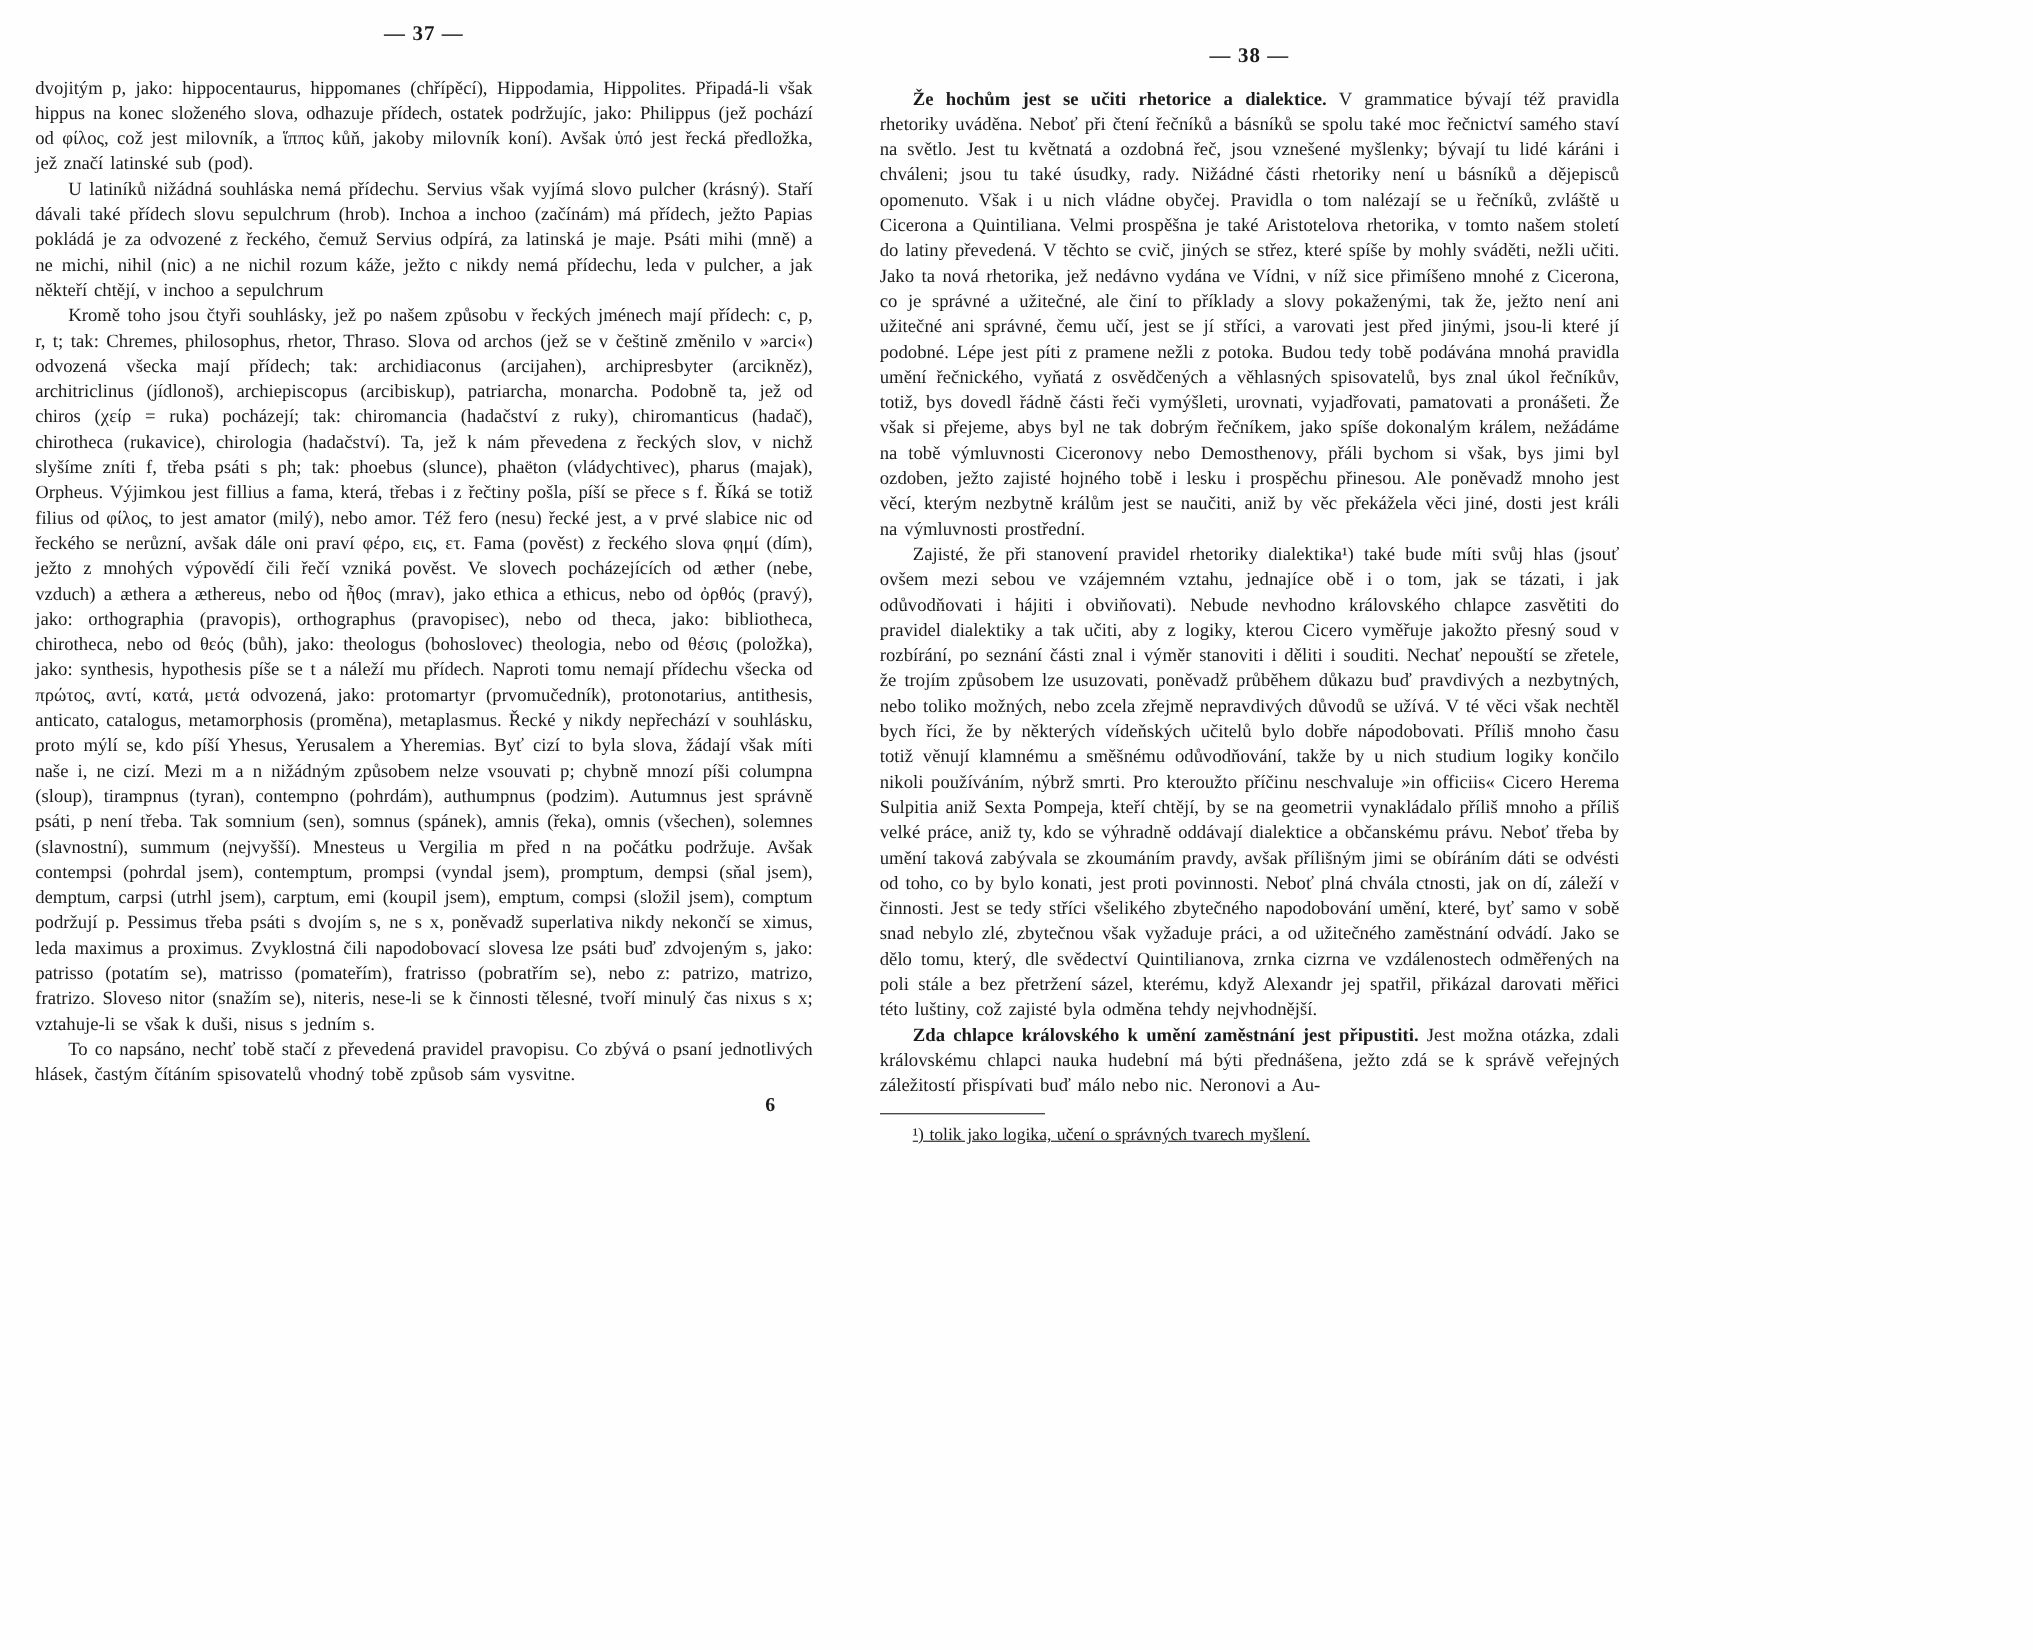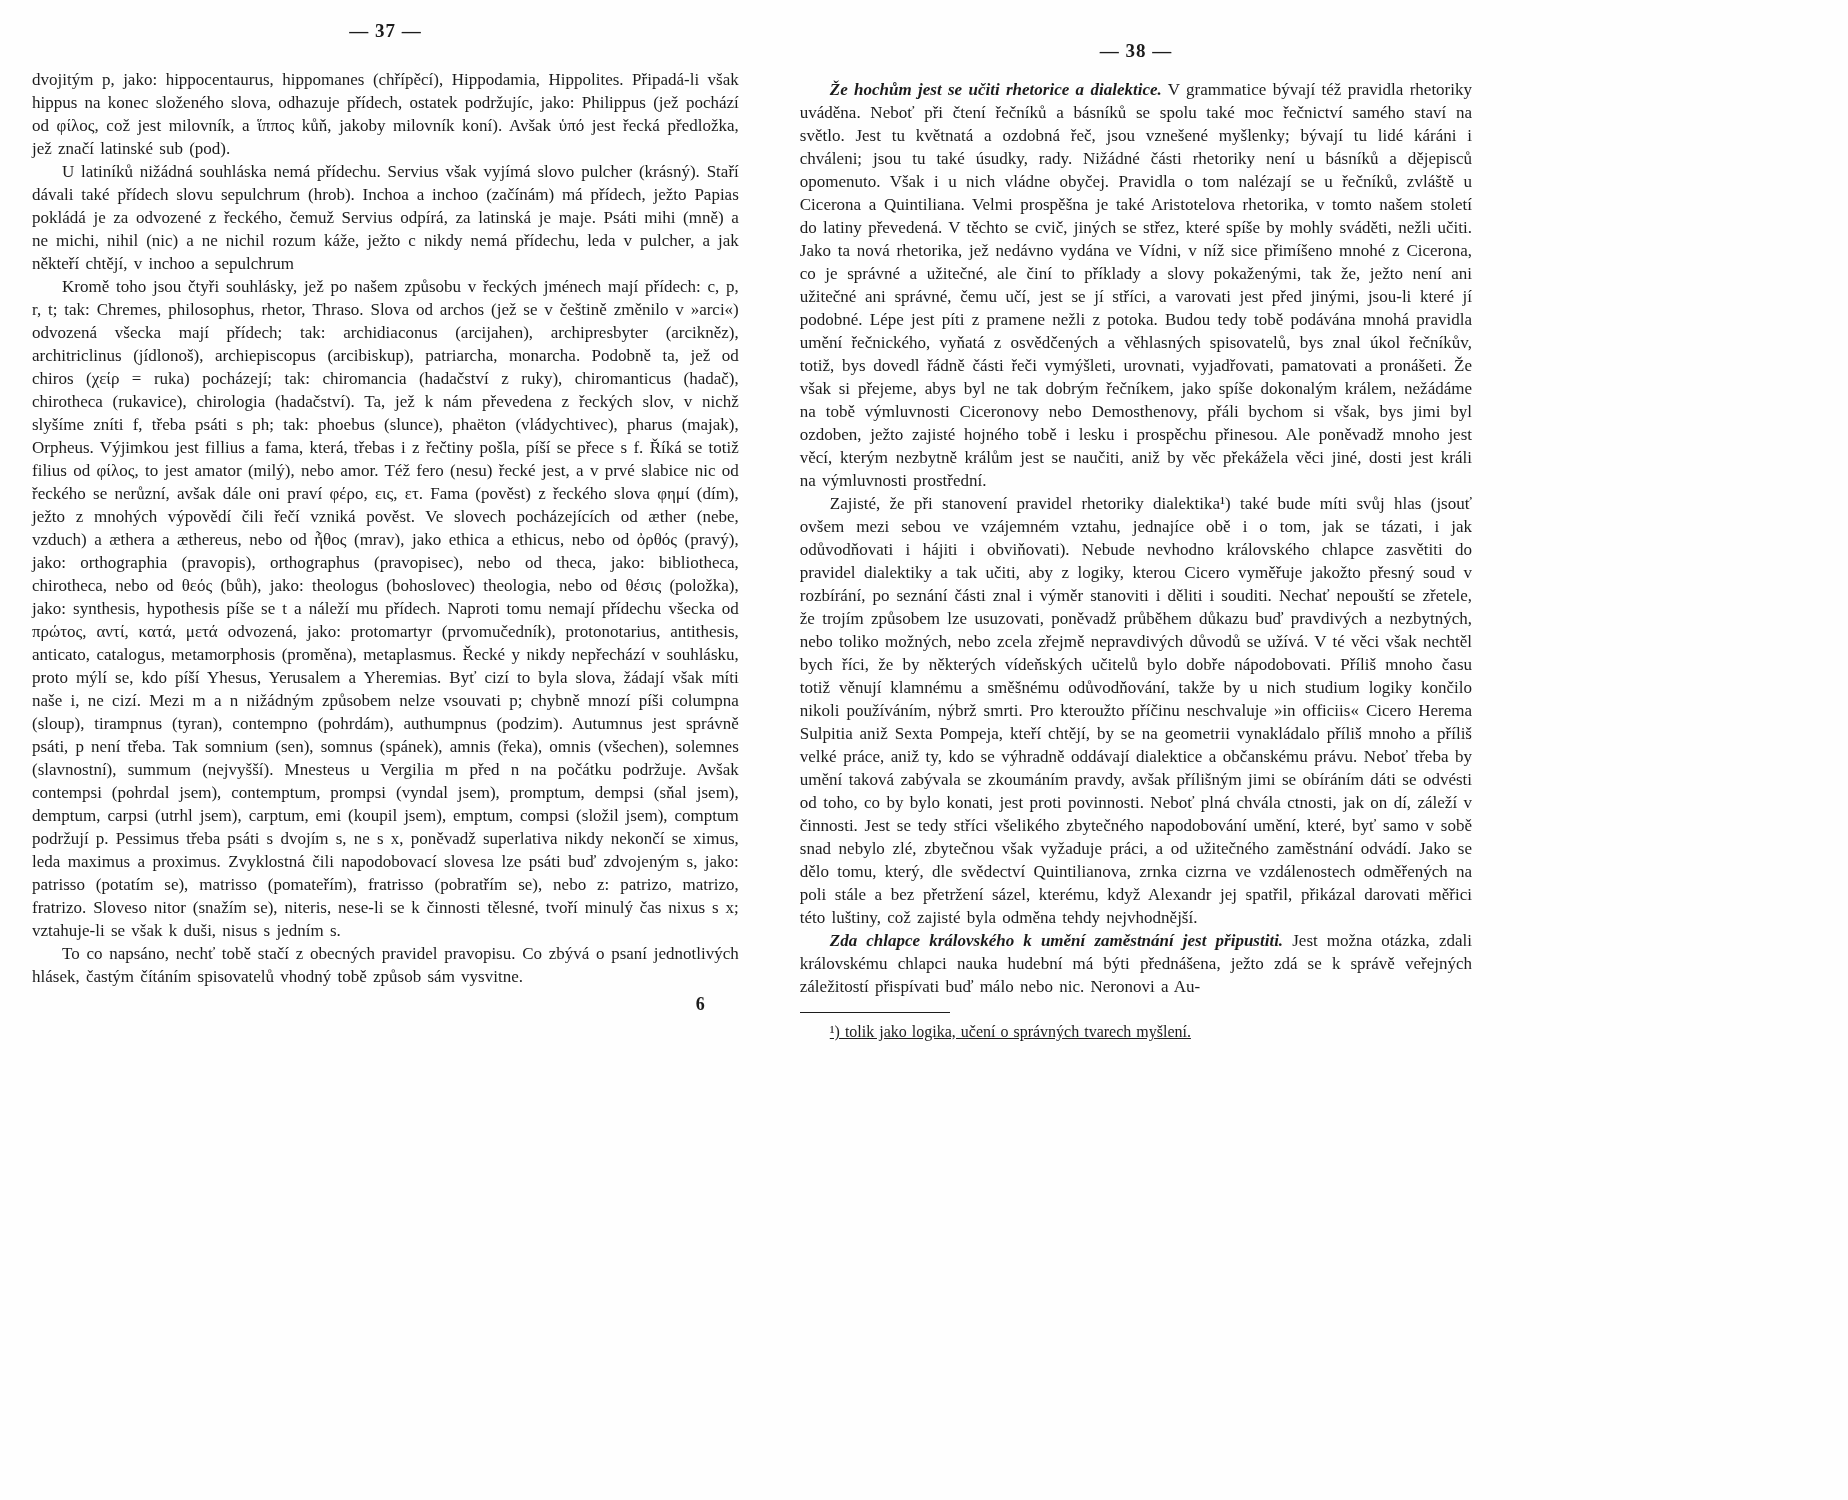--- a/index.html
+++ b/index.html
@@ -40,21 +40,20 @@
     margin: 0;
     text-align: justify;
     font-size: 17px;
     line-height: 23px;
     text-indent: 30px;
     word-spacing: 2px;
   }
   p.para.no-indent { text-indent: 0; }
   .lead {
     font-weight: bold;
-    font-style: italic;
   }
   .sheet-number {
     text-align: right;
     padding-right: 34px;
     font-size: 18px;
     font-weight: bold;
     margin-top: 6px;
   }
   .footnote { margin-top: 14px; text-decoration: underline; }
   .footnote-rule {
@@ -73,21 +72,21 @@
 </head>
 <body>
 
 <div class="spread">
 
   <div class="page-left">
     <div class="page-header">— 37 —</div>
     <p class="para no-indent">dvojitým p, jako: hippocentaurus, hippomanes (chřípěcí), Hippodamia, Hippolites. Připadá-li však hippus na konec složeného slova, odhazuje přídech, ostatek podržujíc, jako: Philippus (jež pochází od φίλος, což jest milovník, a ἵππος kůň, jakoby milovník koní). Avšak ὑπό jest řecká předložka, jež značí latinské sub (pod).</p>
     <p class="para">U latiníků nižádná souhláska nemá přídechu. Servius však vyjímá slovo pulcher (krásný). Staří dávali také přídech slovu sepulchrum (hrob). Inchoa a inchoo (začínám) má přídech, ježto Papias pokládá je za odvozené z řeckého, čemuž Servius odpírá, za latinská je maje. Psáti mihi (mně) a ne michi, nihil (nic) a ne nichil rozum káže, ježto c nikdy nemá přídechu, leda v pulcher, a jak někteří chtějí, v inchoo a sepulchrum</p>
     <p class="para">Kromě toho jsou čtyři souhlásky, jež po našem způsobu v řeckých jménech mají přídech: c, p, r, t; tak: Chremes, philosophus, rhetor, Thraso. Slova od archos (jež se v češtině změnilo v »arci«) odvozená všecka mají přídech; tak: archidiaconus (arcijahen), archipresbyter (arcikněz), architriclinus (jídlonoš), archiepiscopus (arcibiskup), patriarcha, monarcha. Podobně ta, jež od chiros (χείρ = ruka) pocházejí; tak: chiromancia (hadačství z ruky), chiromanticus (hadač), chirotheca (rukavice), chirologia (hadačství). Ta, jež k nám převedena z řeckých slov, v nichž slyšíme zníti f, třeba psáti s ph; tak: phoebus (slunce), phaëton (vládychtivec), pharus (majak), Orpheus. Výjimkou jest fillius a fama, která, třebas i z řečtiny pošla, píší se přece s f. Říká se totiž filius od φίλος, to jest amator (milý), nebo amor. Též fero (nesu) řecké jest, a v prvé slabice nic od řeckého se nerůzní, avšak dále oni praví φέρο, εις, ετ. Fama (pověst) z řeckého slova φημί (dím), ježto z mnohých výpovědí čili řečí vzniká pověst. Ve slovech pocházejících od æther (nebe, vzduch) a æthera a æthereus, nebo od ἦθος (mrav), jako ethica a ethicus, nebo od ὀρθός (pravý), jako: orthographia (pravopis), orthographus (pravopisec), nebo od theca, jako: bibliotheca, chirotheca, nebo od θεός (bůh), jako: theologus (bohoslovec) theologia, nebo od θέσις (položka), jako: synthesis, hypothesis píše se t a náleží mu přídech. Naproti tomu nemají přídechu všecka od πρώτος, αντί, κατά, μετά odvozená, jako: protomartyr (prvomučedník), protonotarius, antithesis, anticato, catalogus, metamorphosis (proměna), metaplasmus. Řecké y nikdy nepřechází v souhlásku, proto mýlí se, kdo píší Yhesus, Yerusalem a Yheremias. Byť cizí to byla slova, žádají však míti naše i, ne cizí. Mezi m a n nižádným způsobem nelze vsouvati p; chybně mnozí píši columpna (sloup), tirampnus (tyran), contempno (pohrdám), authumpnus (podzim). Autumnus jest správně psáti, p není třeba. Tak somnium (sen), somnus (spánek), amnis (řeka), omnis (všechen), solemnes (slavnostní), summum (nejvyšší). Mnesteus u Vergilia m před n na počátku podržuje. Avšak contempsi (pohrdal jsem), contemptum, prompsi (vyndal jsem), promptum, dempsi (sňal jsem), demptum, carpsi (utrhl jsem), carptum, emi (koupil jsem), emptum, compsi (složil jsem), comptum podržují p. Pessimus třeba psáti s dvojím s, ne s x, poněvadž superlativa nikdy nekončí se ximus, leda maximus a proximus. Zvyklostná čili napodobovací slovesa lze psáti buď zdvojeným s, jako: patrisso (potatím se), matrisso (pomateřím), fratrisso (pobratřím se), nebo z: patrizo, matrizo, fratrizo. Sloveso nitor (snažím se), niteris, nese-li se k činnosti tělesné, tvoří minulý čas nixus s x; vztahuje-li se však k duši, nisus s jedním s.</p>
-    <p class="para">To co napsáno, nechť tobě stačí z obecných pravidel pravopisu. Co zbývá o psaní jednotlivých hlásek, častým čítáním spisovatelů vhodný tobě způsob sám vysvitne.</p>
+    <p class="para">To co napsáno, nechť tobě stačí z převedená pravidel pravopisu. Co zbývá o psaní jednotlivých hlásek, častým čítáním spisovatelů vhodný tobě způsob sám vysvitne.</p>
     <div class="sheet-number">6</div>
   </div>
 
   <div class="page-right">
     <div class="page-header">— 38 —</div>
     <p class="para"><span class="lead">Že hochům jest se učiti rhetorice a dialektice.</span><span> V grammatice bývají též pravidla rhetoriky uváděna. Neboť při čtení řečníků a básníků se spolu také moc řečnictví samého staví na světlo. Jest tu květnatá a ozdobná řeč, jsou vznešené myšlenky; bývají tu lidé káráni i chváleni; jsou tu také úsudky, rady. Nižádné části rhetoriky není u básníků a dějepisců opomenuto. Však i u nich vládne obyčej. Pravidla o tom nalézají se u řečníků, zvláště u Cicerona a Quintiliana. Velmi prospěšna je také Aristotelova rhetorika, v tomto našem století do latiny převedená. V těchto se cvič, jiných se střez, které spíše by mohly sváděti, nežli učiti. Jako ta nová rhetorika, jež nedávno vydána ve Vídni, v níž sice přimíšeno mnohé z Cicerona, co je správné a užitečné, ale činí to příklady a slovy pokaženými, tak že, ježto není ani užitečné ani správné, čemu učí, jest se jí stříci, a varovati jest před jinými, jsou-li které jí podobné. Lépe jest píti z pramene nežli z potoka. Budou tedy tobě podávána mnohá pravidla umění řečnického, vyňatá z osvědčených a věhlasných spisovatelů, bys znal úkol řečníkův, totiž, bys dovedl řádně části řeči vymýšleti, urovnati, vyjadřovati, pamatovati a pronášeti. Že však si přejeme, abys byl ne tak dobrým řečníkem, jako spíše dokonalým králem, nežádáme na tobě výmluvnosti Ciceronovy nebo Demosthenovy, přáli bychom si však, bys jimi byl ozdoben, ježto zajisté hojného tobě i lesku i prospěchu přinesou. Ale poněvadž mnoho jest věcí, kterým nezbytně králům jest se naučiti, aniž by věc překážela věci jiné, dosti jest králi na výmluvnosti prostřední.</span></p>
     <p class="para">Zajisté, že při stanovení pravidel rhetoriky dialektika¹) také bude míti svůj hlas (jsouť ovšem mezi sebou ve vzájemném vztahu, jednajíce obě i o tom, jak se tázati, i jak odůvodňovati i hájiti i obviňovati). Nebude nevhodno královského chlapce zasvětiti do pravidel dialektiky a tak učiti, aby z logiky, kterou Cicero vyměřuje jakožto přesný soud v rozbírání, po seznání části znal i výměr stanoviti i děliti i souditi. Nechať nepouští se zřetele, že trojím způsobem lze usuzovati, poněvadž průběhem důkazu buď pravdivých a nezbytných, nebo toliko možných, nebo zcela zřejmě nepravdivých důvodů se užívá. V té věci však nechtěl bych říci, že by některých vídeňských učitelů bylo dobře nápodobovati. Příliš mnoho času totiž věnují klamnému a směšnému odůvodňování, takže by u nich studium logiky končilo nikoli používáním, nýbrž smrti. Pro kteroužto příčinu neschvaluje »in officiis« Cicero Herema Sulpitia aniž Sexta Pompeja, kteří chtějí, by se na geometrii vynakládalo příliš mnoho a příliš velké práce, aniž ty, kdo se výhradně oddávají dialektice a občanskému právu. Neboť třeba by umění taková zabývala se zkoumáním pravdy, avšak přílišným jimi se obíráním dáti se odvésti od toho, co by bylo konati, jest proti povinnosti. Neboť plná chvála ctnosti, jak on dí, záleží v činnosti. Jest se tedy stříci všelikého zbytečného napodobování umění, které, byť samo v sobě snad nebylo zlé, zbytečnou však vyžaduje práci, a od užitečného zaměstnání odvádí. Jako se dělo tomu, který, dle svědectví Quintilianova, zrnka cizrna ve vzdálenostech odměřených na poli stále a bez přetržení sázel, kterému, když Alexandr jej spatřil, přikázal darovati měřici této luštiny, což zajisté byla odměna tehdy nejvhodnější.</p>
     <p class="para"><span class="lead">Zda chlapce královského k umění zaměstnání jest připustiti.</span><span> Jest možna otázka, zdali královskému chlapci nauka hudební má býti přednášena, ježto zdá se k správě veřejných záležitostí přispívati buď málo nebo nic. Neronovi a Au-</span></p>
     <div class="footnote">
       <div class="footnote-rule"></div>

